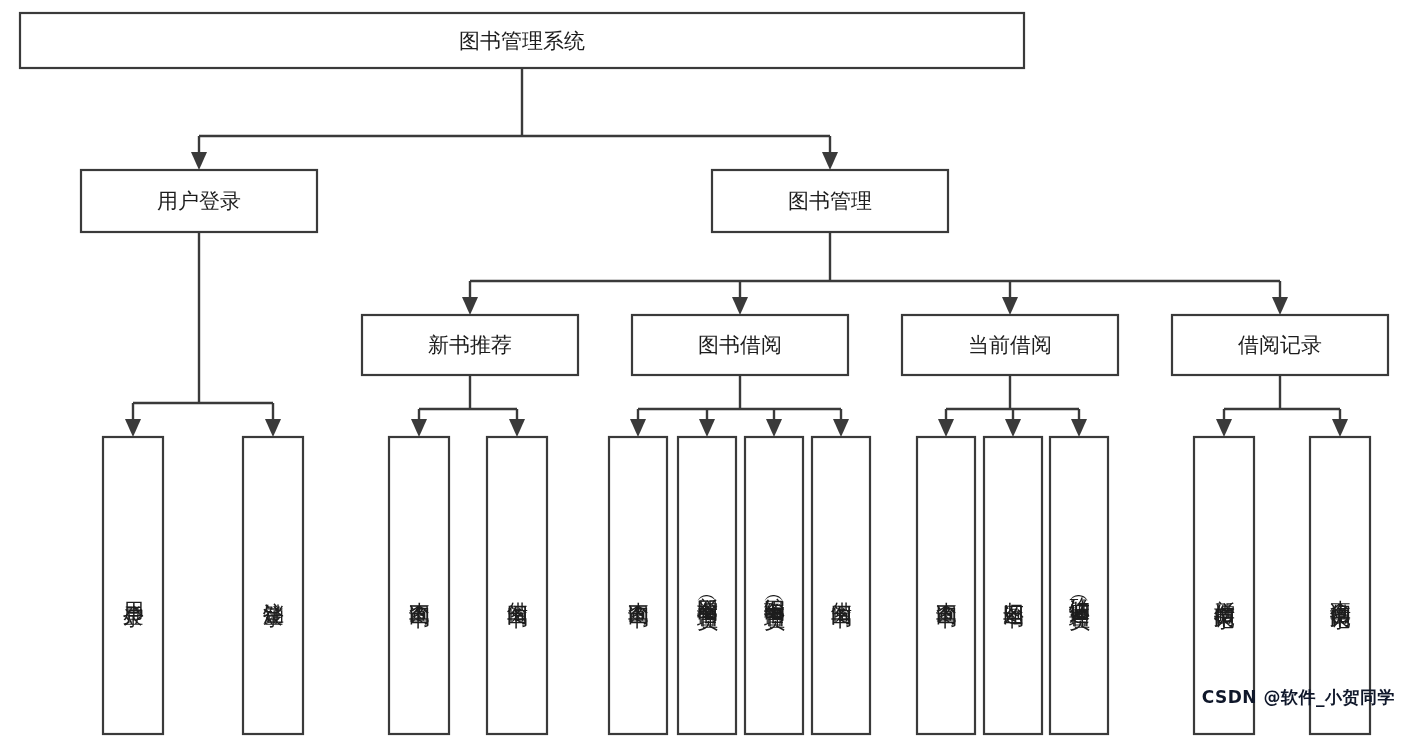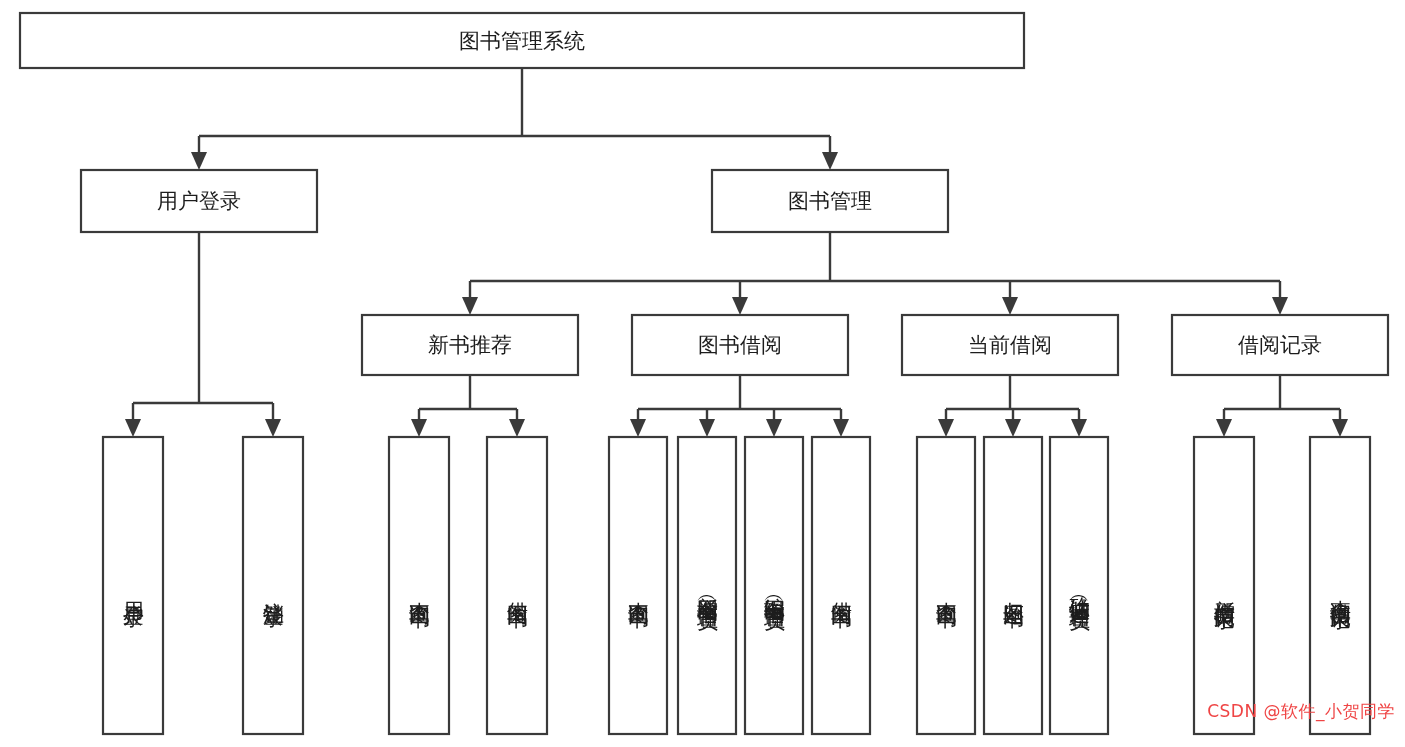--- a/index.html
+++ b/index.html
@@ -60,26 +60,27 @@
     letter-spacing: 2px;
     display: flex;
     align-items: flex-start;
     justify-content: center;
     pointer-events: none;
     overflow: hidden;
   }
   .watermark {
     position: absolute;
     right: 10px;
-    bottom: 4px;
+    bottom: 18px;
     font-family: "DejaVu Sans", "Liberation Sans", sans-serif;
     font-size: 17px;
-    color: #ef4444;
+    color: #0f172a;
     letter-spacing: 0.5px;
     white-space: nowrap;
+    font-weight: bold;
   }
 </style>
 </head>
 <body>
 
 <div id="diagram-root">
 
   <svg id="flow-svg" viewBox="0 0 1405 747">
     <g id="connectors-layer">
         <line x1="522" y1="68" x2="522" y2="136" class="link-line"></line>

